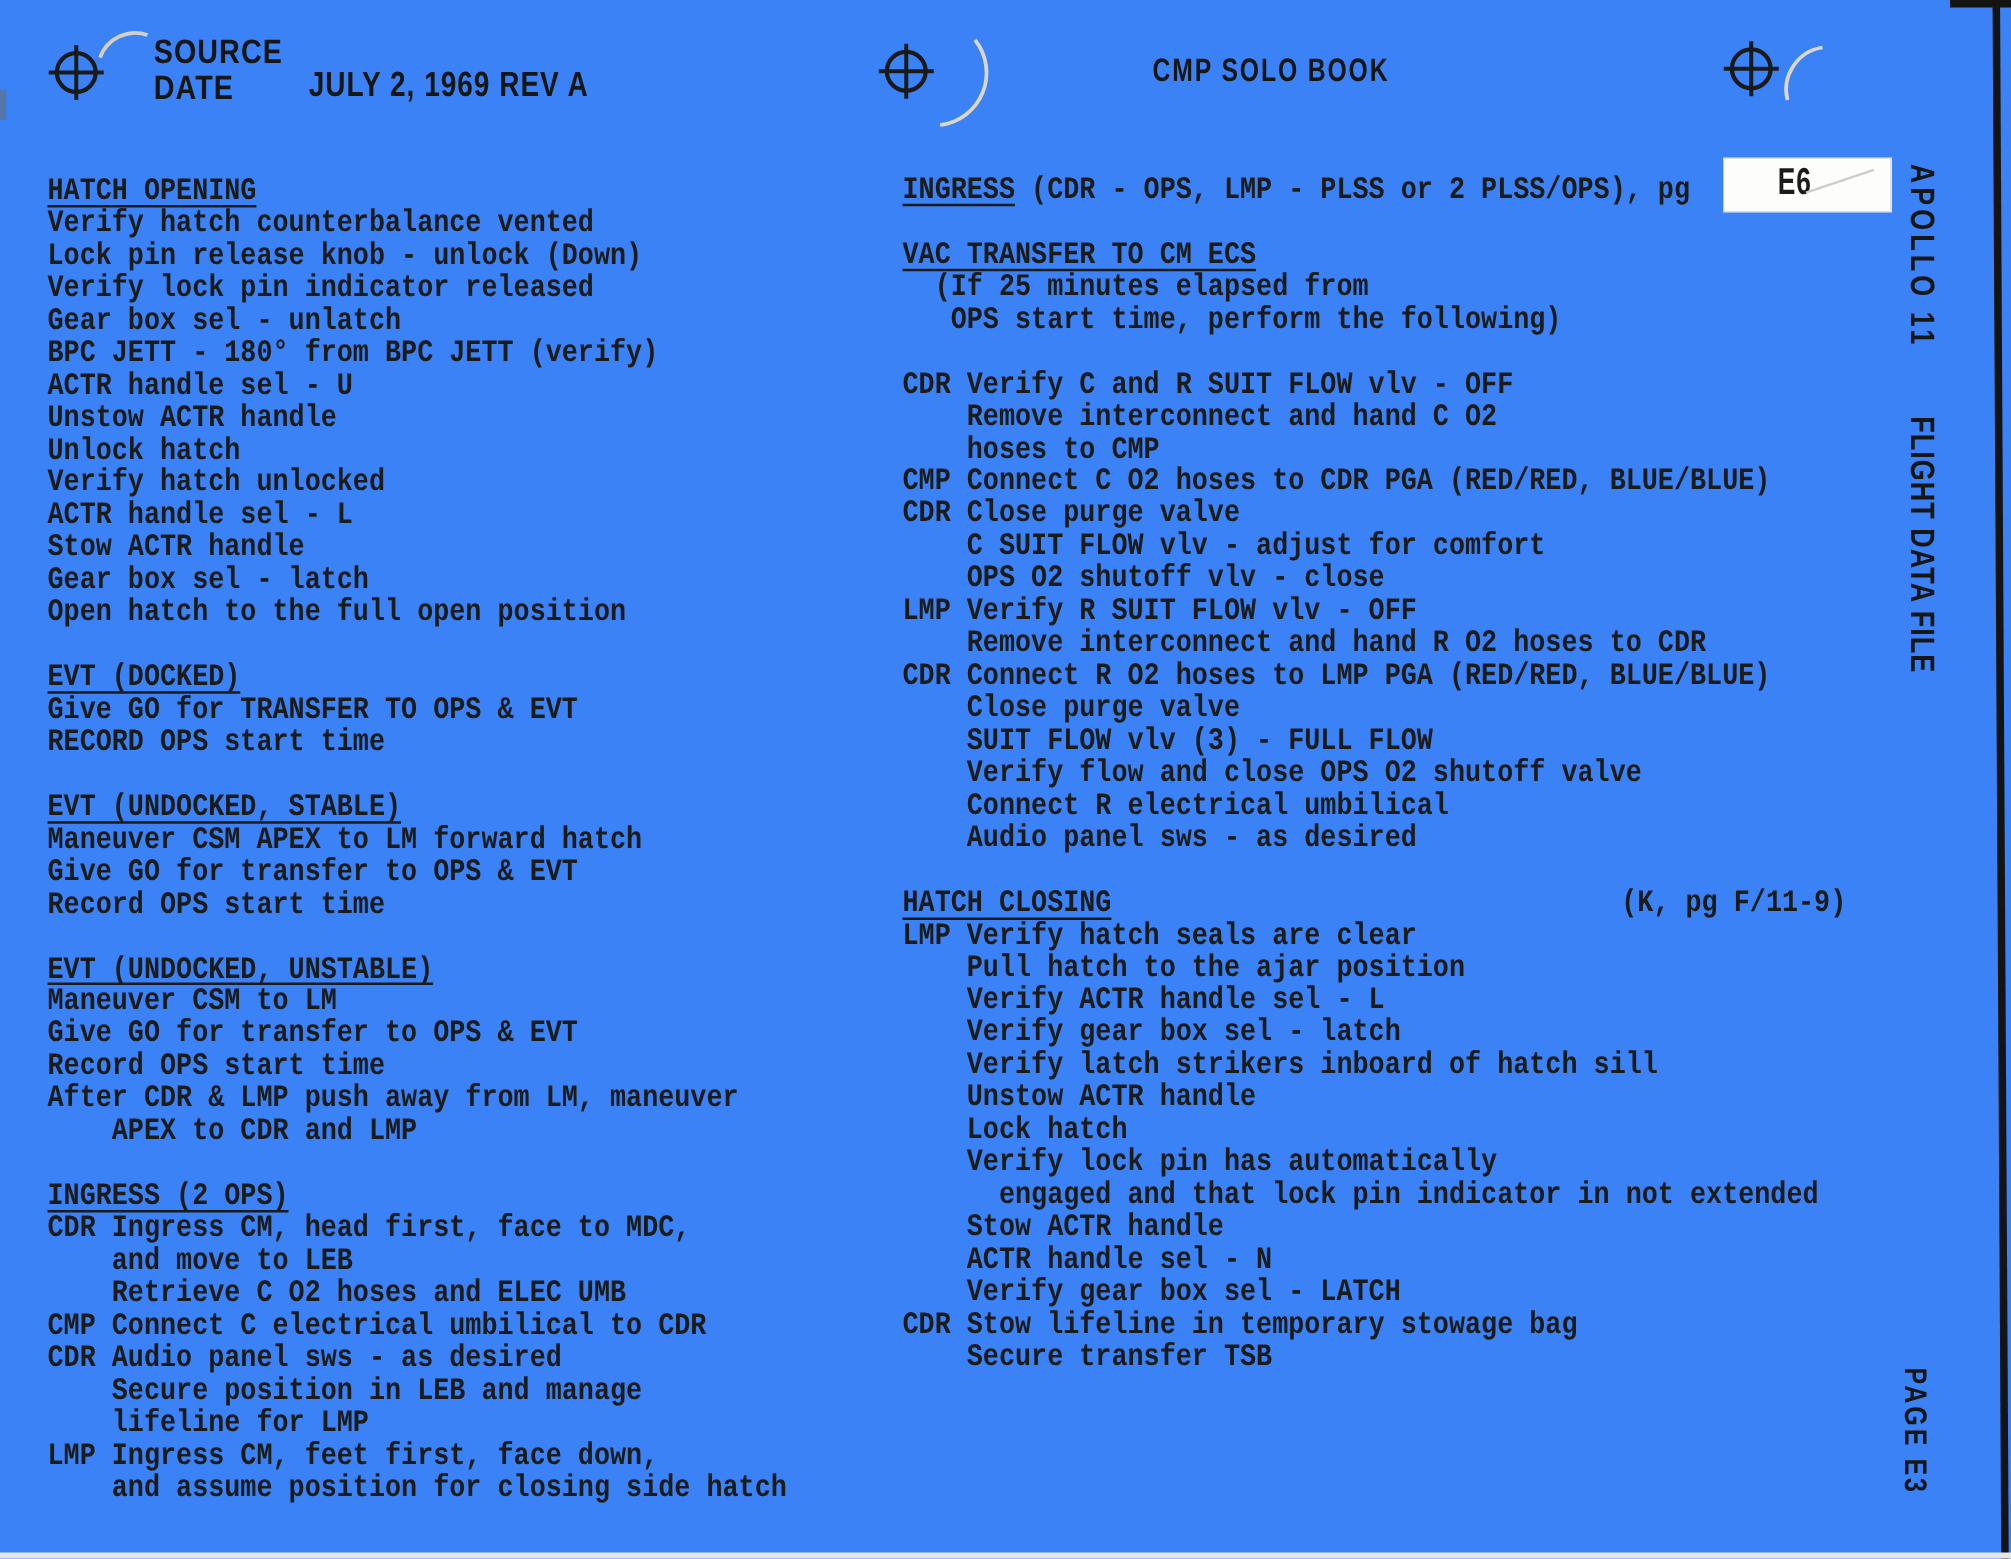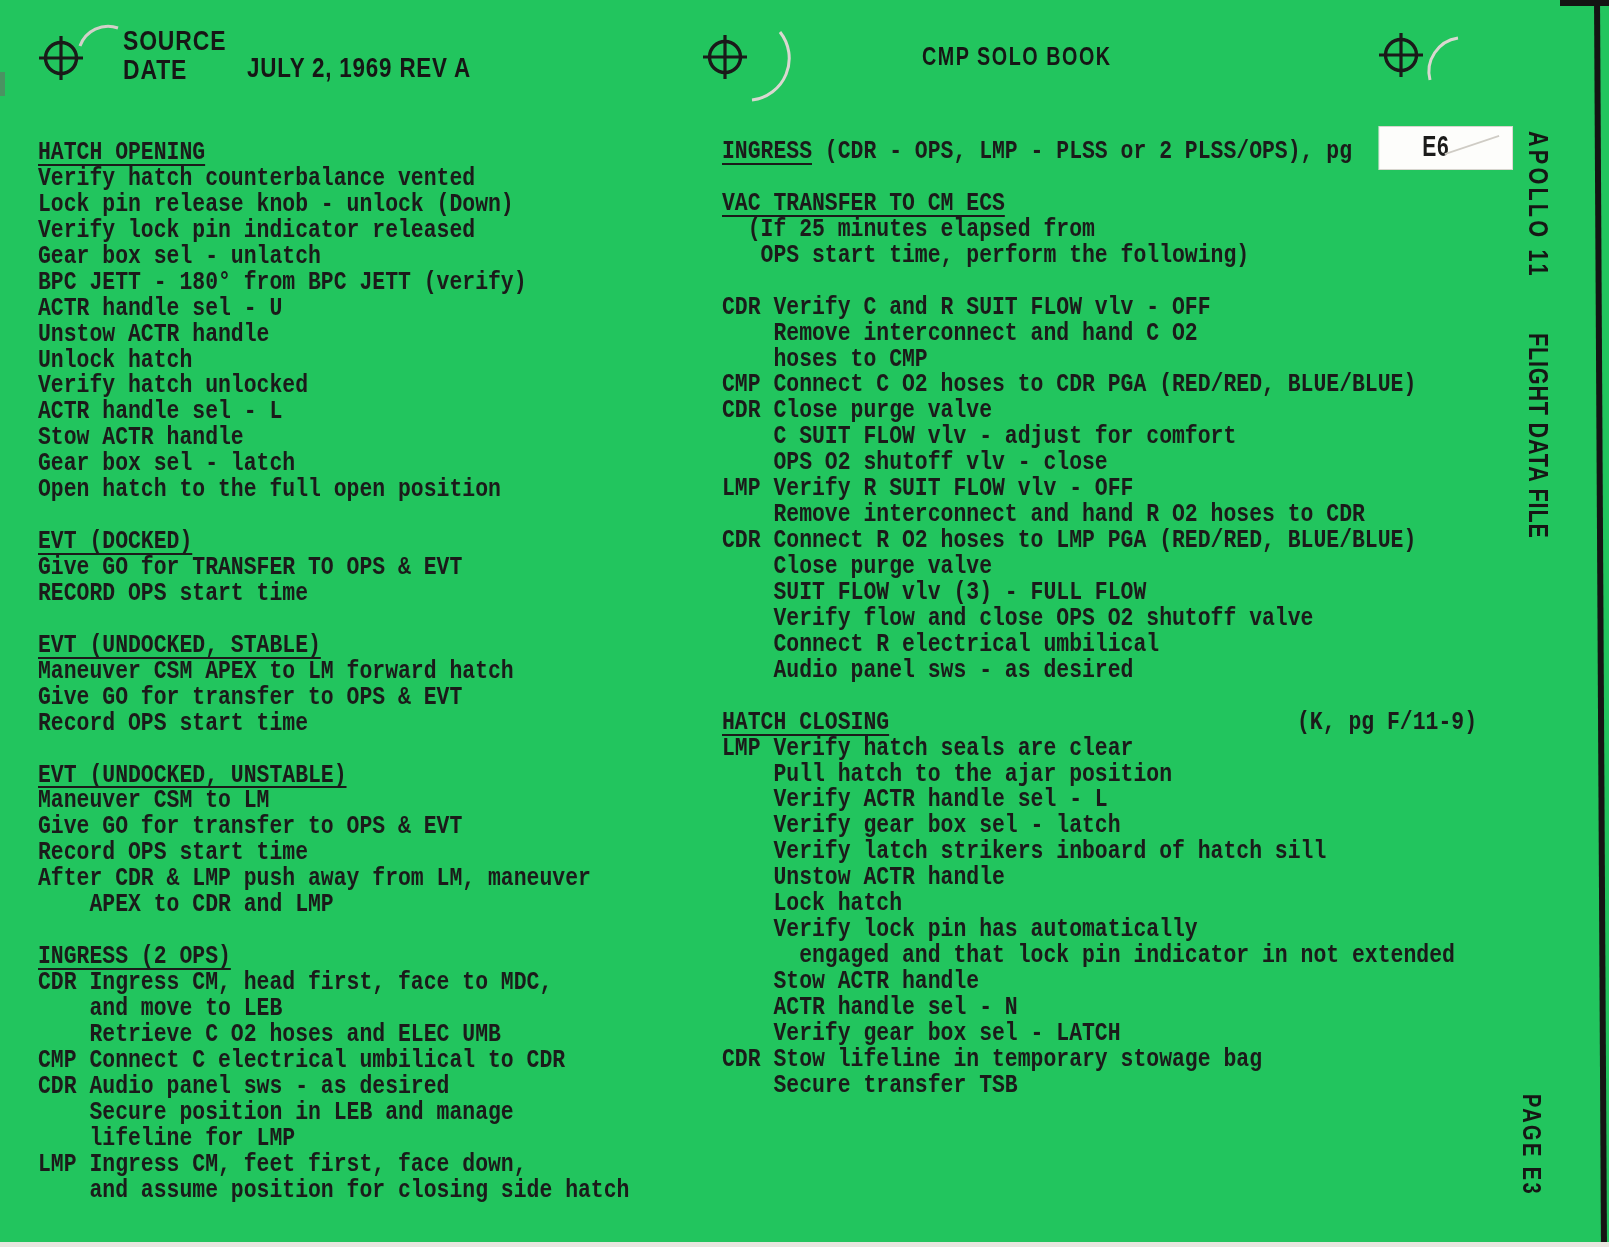--- a/index.html
+++ b/index.html
@@ -1,18 +1,18 @@
 <!DOCTYPE html>
 <html><head>
 <meta charset="utf-8">
 <style>
   html,body{margin:0;padding:0;background:#f2f1ee;}
   .page{
     position:relative;width:1609px;height:1247px;overflow:hidden;
-    background:#22c55e;color:#1b1b1a;
+    background:#3b82f6;color:#1b1b1a;
     font-family:"Liberation Mono",monospace;
   }
   
   .col{
     position:absolute;transform-origin:0 0;transform:scaleX(0.857);
     font-size:25px;line-height:25.95px;font-weight:700;color:#1b1b1a;
   }
   #col-left{left:38px;top:140px;width:724px;}
   #col-right{left:722px;top:139px;width:881px;}
   .block{margin-top:25.95px;}

